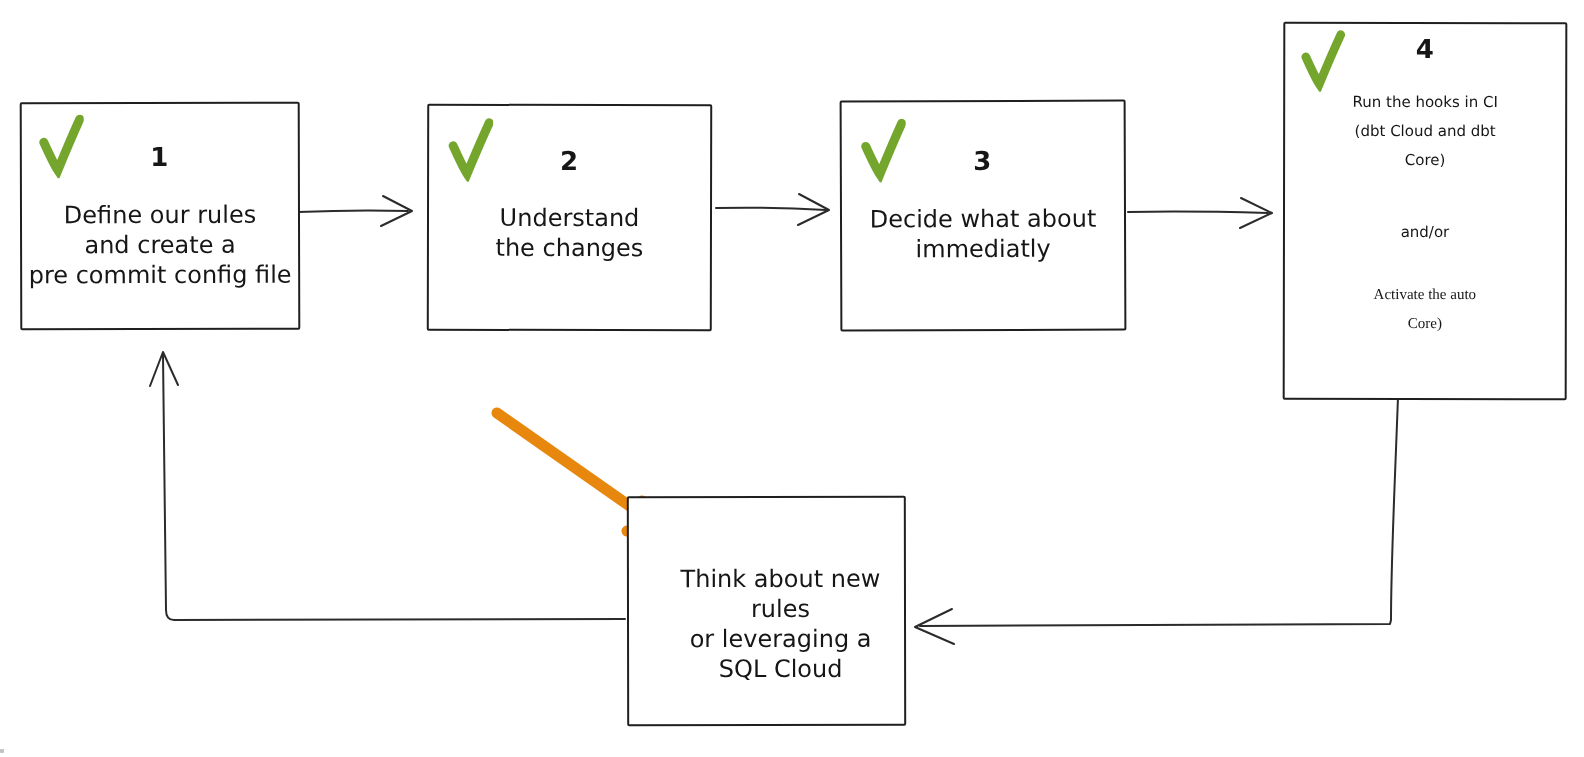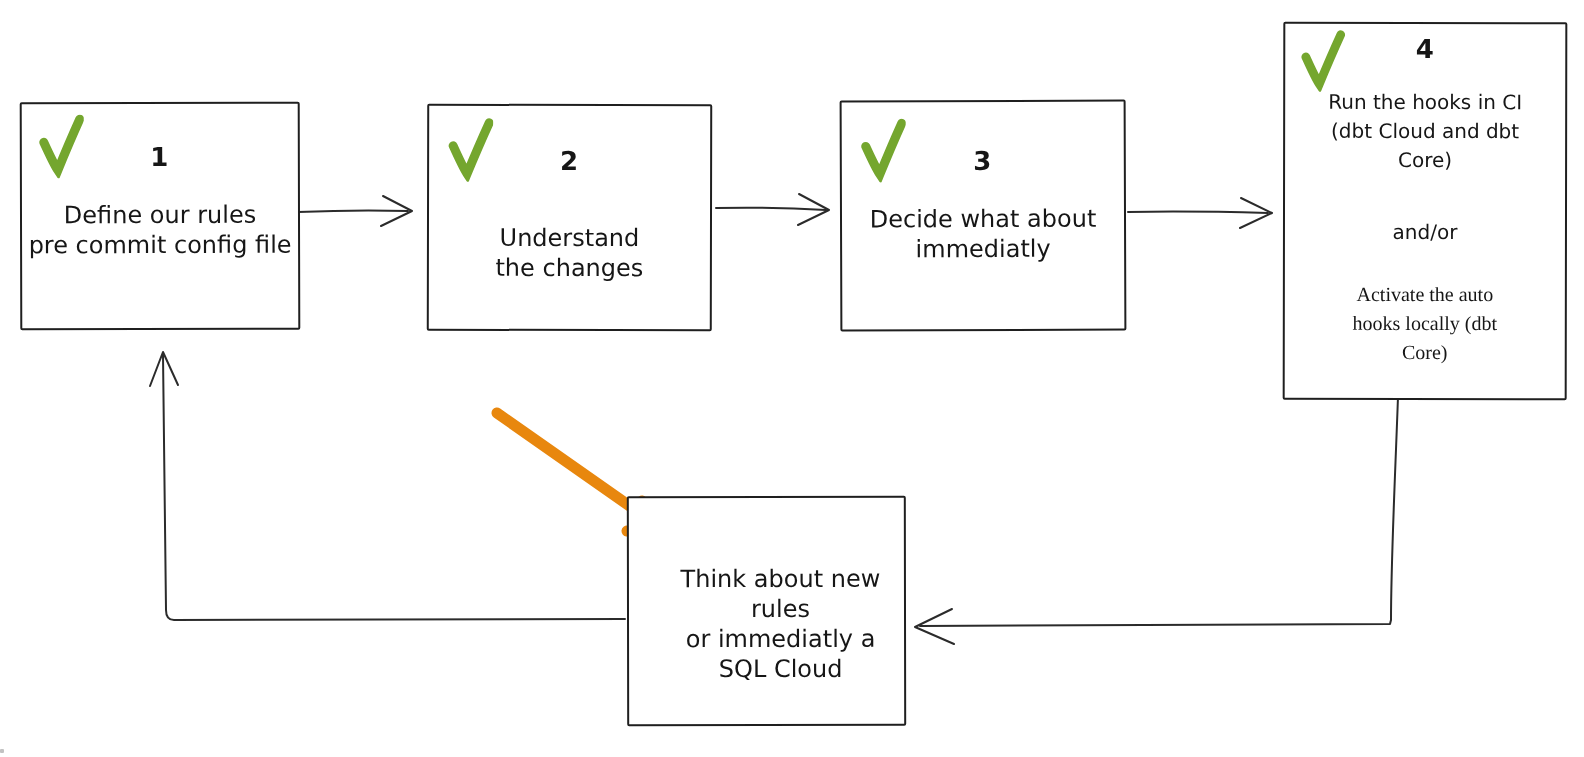--- a/index.html
+++ b/index.html
@@ -2,21 +2,21 @@
 <html><head>
 <meta charset="utf-8">
 <style>
   html,body{margin:0;padding:0;background:#ffffff;}
   body{width:1584px;height:757px;overflow:hidden;font-family:"DejaVu Sans",sans-serif;}
   .canvas{position:relative;width:1584px;height:757px;background:#ffffff;}
   .box{position:absolute;border:2.2px solid #1f1f1f;border-radius:2px;background:#ffffff;color:#161616;}
   .check-svg{position:absolute;}
   .num{position:absolute;left:0;right:0;text-align:center;font-size:26px;font-weight:600;color:#161616;letter-spacing:1px;}
   .lines{position:absolute;left:0;right:0;text-align:center;font-size:24px;line-height:30px;color:#161616;}
-  .lines.small{font-size:20px;line-height:29px;}
+  .lines.small{font-size:15px;line-height:29px;}
   .line{min-height:1em;}
   #arrows{position:absolute;left:0;top:0;width:1584px;height:757px;}
   .sk{stroke:#2b2b2b;stroke-width:2;fill:none;stroke-linecap:round;stroke-linejoin:round;}
   .stray{position:absolute;left:0px;top:749px;width:4px;height:4px;background:#9a9a9a;border-radius:1px;opacity:.6;}
 </style>
 </head>
 <body>
 
 <div class="canvas">
 
@@ -53,30 +53,31 @@
     </g>
   </svg>
 
   <div class="box" style="left:20px;top:102px;width:276px;height:224px;transform:rotate(-0.15deg);">
     <svg class="check-svg" style="left:16px;top:10px;" width="46" height="64" viewBox="0 0 46 64">
       <path d="M6 28 C11 39 16 50 20 56 C27 39 37 16 42 5" stroke="#74a62e" stroke-width="9" fill="none" stroke-linecap="round"></path>
     </svg>
     <div class="num" style="top:38px;">1</div>
     <div class="lines" style="top:96px;">
       <div class="line">Define our rules</div>
+      <div class="line">and create a</div>
       <div class="line">pre commit config file</div>
     </div>
   </div>
 
   <div class="box" style="left:427px;top:104px;width:281px;height:223px;transform:rotate(0.12deg);">
     <svg class="check-svg" style="left:18px;top:12px;" width="46" height="64" viewBox="0 0 46 64">
       <path d="M6 28 C11 39 16 50 20 56 C27 39 37 16 42 5" stroke="#74a62e" stroke-width="9" fill="none" stroke-linecap="round"></path>
     </svg>
     <div class="num" style="top:40px;">2</div>
-    <div class="lines" style="top:97px;margin-top:20px;">
+    <div class="lines" style="top:97px;">
       <div class="line">Understand</div>
       <div class="line">the changes</div>
     </div>
   </div>
 
   <div class="box" style="left:840px;top:100px;width:282px;height:227px;transform:rotate(-0.2deg);">
     <svg class="check-svg" style="left:18px;top:16px;" width="46" height="64" viewBox="0 0 46 64">
       <path d="M6 28 C11 39 16 50 20 56 C27 39 37 16 42 5" stroke="#74a62e" stroke-width="9" fill="none" stroke-linecap="round"></path>
     </svg>
     <div class="num" style="top:44px;">3</div>
@@ -94,27 +95,26 @@
     <div class="lines small" style="top:64px;">
       <div class="line">Run the hooks in CI</div>
       <div class="line">(dbt Cloud and dbt</div>
       <div class="line">Core)</div>
     </div>
     <div class="lines small" style="top:194px;">
       <div class="line">and/or</div>
     </div>
     <div class="lines small" style="top:256px;font-family:Liberation Serif, serif;">
       <div class="line">Activate the auto</div>
-      <div class="line">hooks locally (dbt</div>
       <div class="line">Core)</div>
     </div>
   </div>
 
   <div class="box" style="left:627px;top:496px;width:275px;height:226px;transform:rotate(-0.1deg);">
     <div class="lines" style="top:66px;padding-left:28px;">
       <div class="line">Think about new rules</div>
-      <div class="line">or immediatly a</div>
+      <div class="line">or leveraging a</div>
       <div class="line">SQL Cloud</div>
     </div>
   </div>
 
   <div class="stray"></div>
 </div>
 
 </body></html>

